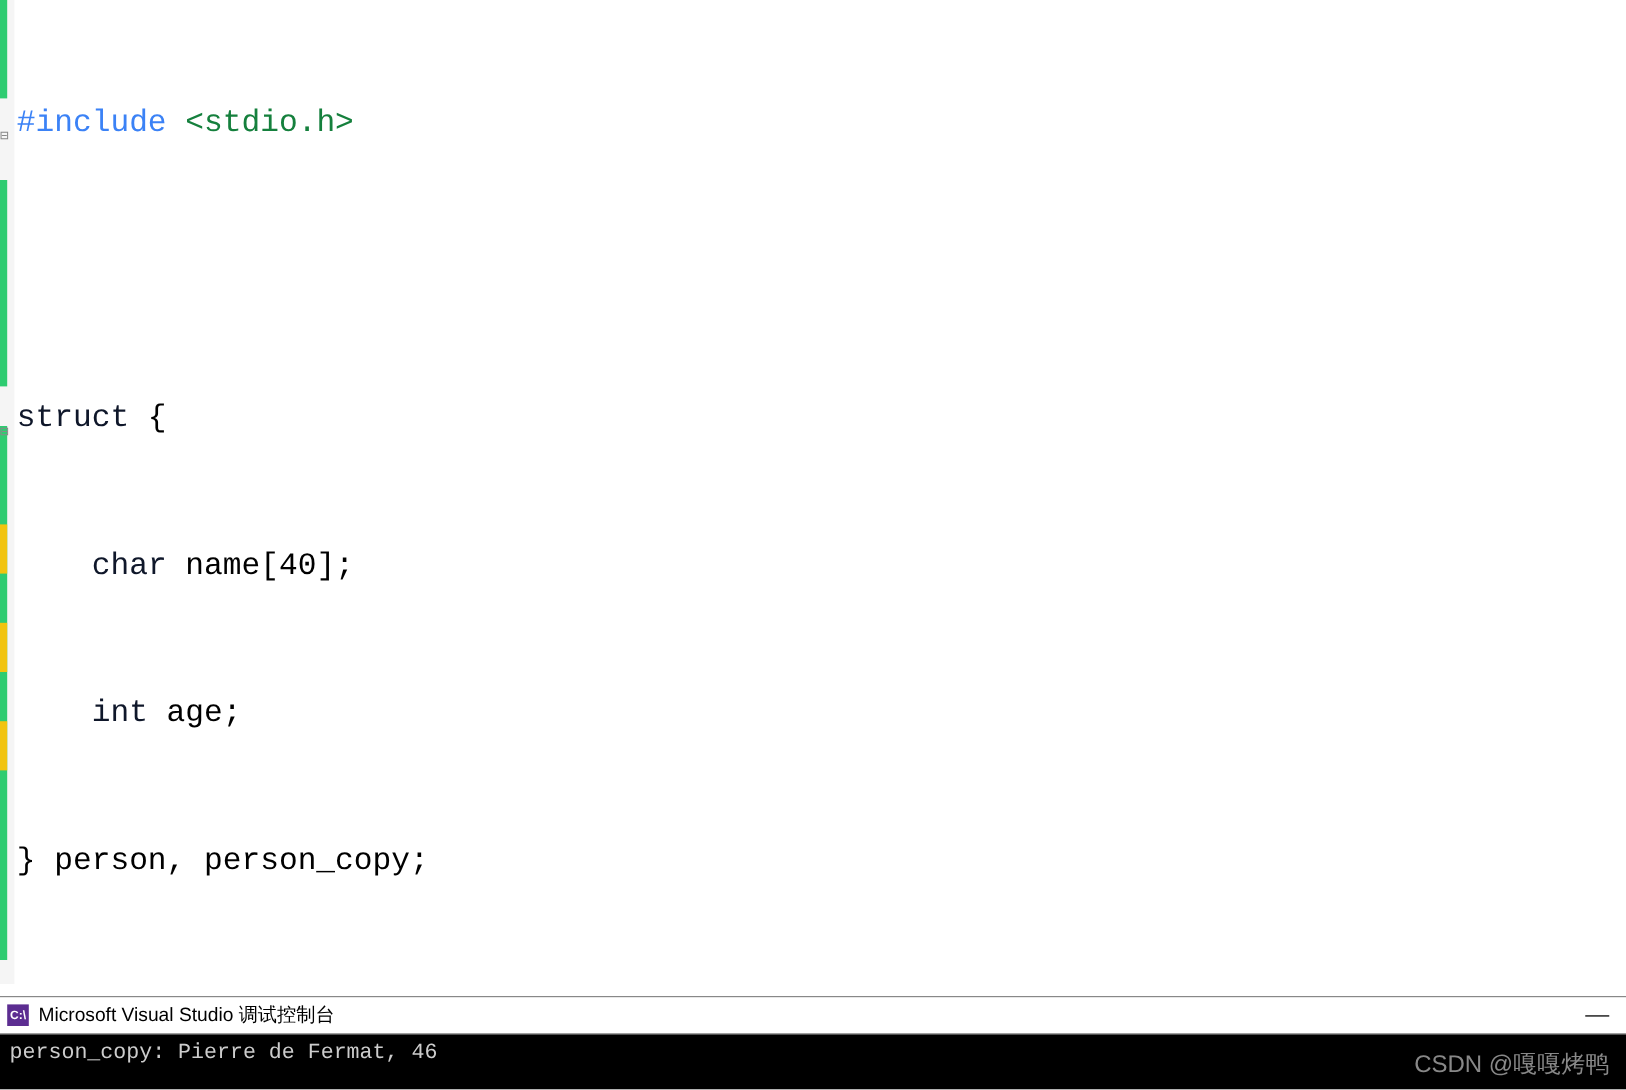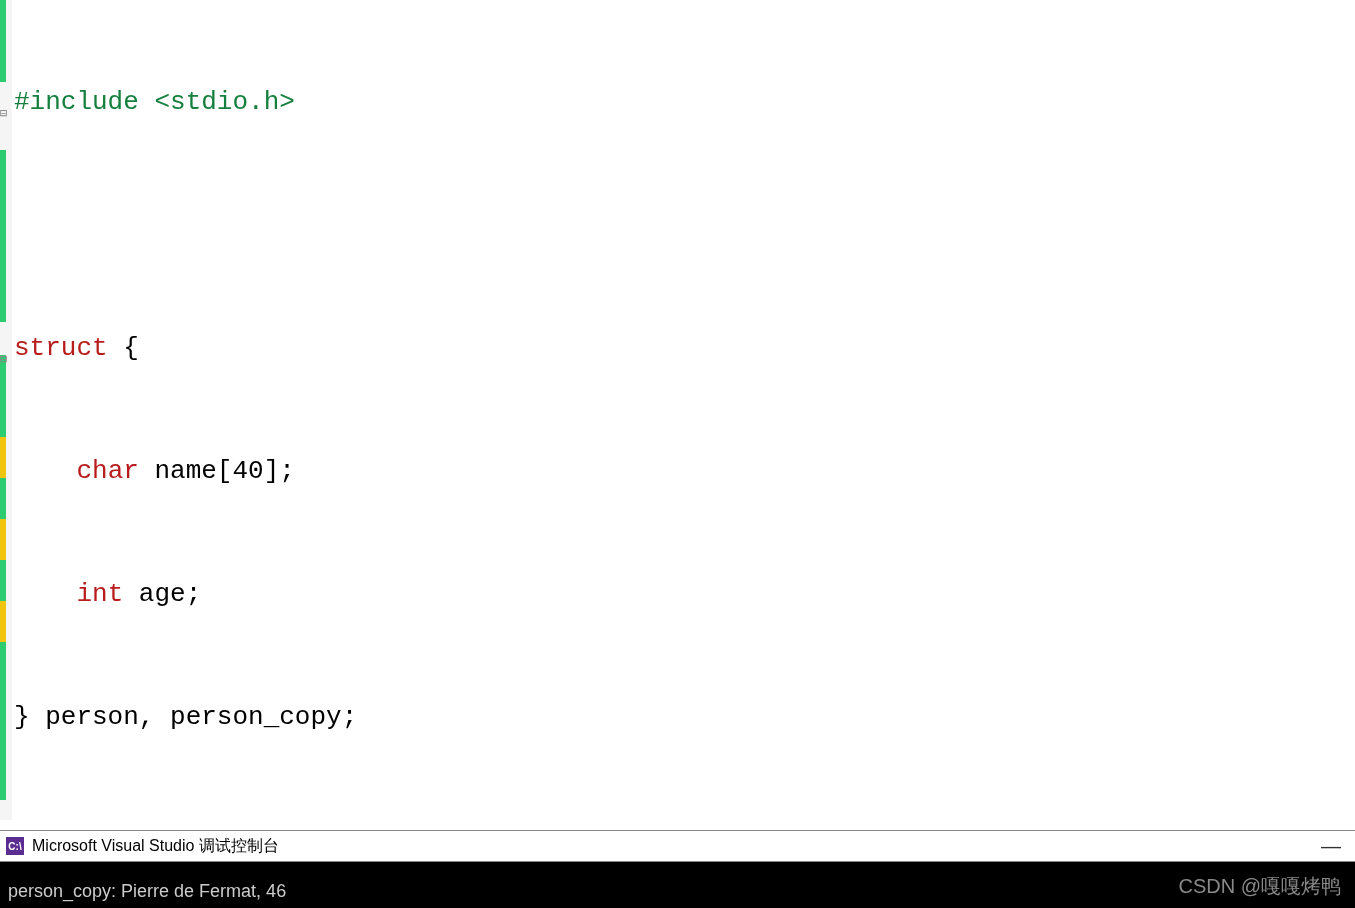--- a/index.html
+++ b/index.html
@@ -51,23 +51,23 @@
     }
     .highlight-line {
       position: absolute;
       left: 14px;
       right: 0;
       height: 41px;
       background: #e8ecf0;
       border: 1px solid #ccc;
       z-index: -1;
     }
-    .kw { color: #b91c1c; }
+    .kw { color: #0f172a; }
     .str { color: #15803d; }
-    .ident { color: #15803d; }
+    .ident { color: #3b82f6; }
     .black { color: #000; }
     
     .console-title {
       position: absolute;
       top: 830px;
       left: 0;
       right: 0;
       height: 32px;
       background: #fff;
       border-top: 1px solid #888;
@@ -98,25 +98,25 @@
       padding: 0 8px;
     }
     .console-body {
       position: absolute;
       top: 862px;
       left: 0;
       right: 0;
       height: 46px;
       background: #000;
       color: #ccc;
-      font-family: Liberation Sans, sans-serif;
+      font-family: Liberation Mono, monospace;
       font-size: 18px;
       padding: 6px 8px;
       display: flex;
-      align-items: flex-end;
+      align-items: flex-start;
     }
     .watermark {
       position: absolute;
       bottom: 8px;
       right: 14px;
       color: #888;
       font-family: sans-serif;
       font-size: 20px;
     }
   </style>

